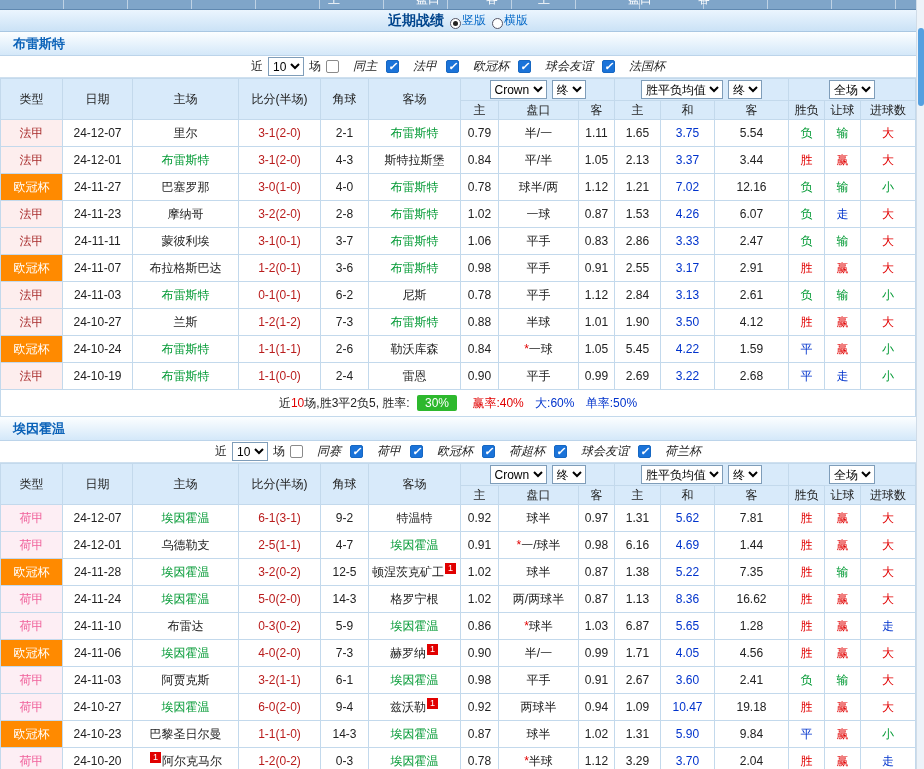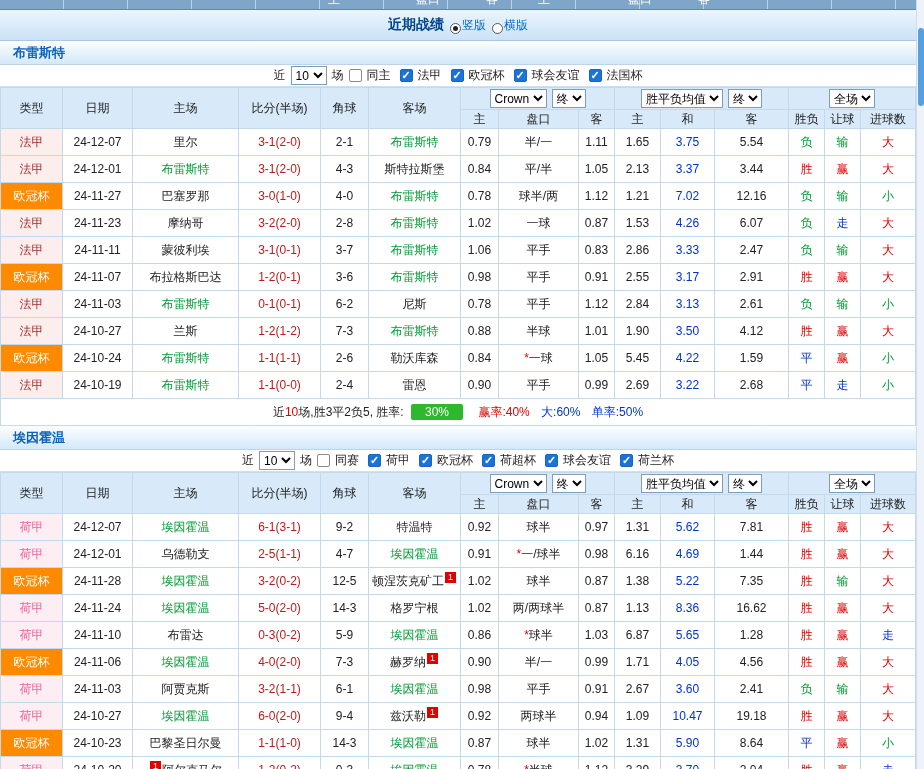--- a/index.html
+++ b/index.html
@@ -8,36 +8,36 @@
   .content { position:absolute; left:0; top:0; width:916px; }
 
   
   .top-sliver { position:relative; height:10px; background:#7fa5c9; overflow:hidden; border-bottom:1px solid #5f88b0;
     background-image:repeating-linear-gradient(90deg, rgba(0,0,0,0) 0 63px, rgba(255,255,255,.5) 63px 64px); }
   .top-sliver .inner { position:absolute; top:-12px; left:0; width:100%; height:22px; line-height:22px; color:#fff; }
   .top-sliver span { position:absolute; white-space:nowrap; }
   .ts0{left:328px;} .ts1{left:416px;} .ts2{left:486px;} .ts3{left:538px;} .ts4{left:628px;} .ts5{left:698px;}
 
   
-  .title-bar { height:31px; background:linear-gradient(#ebf5fe,#cbe2f6); border-bottom:1px solid #a9c7e2;
+  .title-bar { height:22px; background:linear-gradient(#ebf5fe,#cbe2f6); border-bottom:1px solid #a9c7e2;
     display:flex; align-items:center; justify-content:center; gap:6px; }
   .page-title { font-size:14px; font-weight:bold; color:#00448c; }
   .radio-wrap { display:inline-flex; align-items:flex-end; gap:1px; color:#0a6cc8; cursor:pointer; }
   .radio { display:inline-block; position:relative; width:11px; height:11px; border:1px solid #556; border-radius:50%; background:#fff; }
   .radio[data-on="true"]::after { content:""; position:absolute; left:2px; top:2px; width:5px; height:5px; border-radius:50%; background:#222; }
 
   
   .sec-bar { height:24px; background:linear-gradient(#fcfeff,#d4e8f9); border-bottom:1px solid #bcd4ea;
     display:flex; align-items:center; padding-left:13px; }
   .sec-title { color:#0b62b8; font-weight:bold; font-size:13px; }
 
   
   .filter-row { height:22px; display:flex; align-items:center; justify-content:center; gap:5px; border-bottom:1px solid #cfe0ef; }
   .f-items { display:inline-flex; align-items:center; gap:9px; }
-  .f-item { display:inline-flex; align-items:center; gap:5px; cursor:pointer; }
+  .f-item { display:inline-flex; align-items:center; gap:14px; cursor:pointer;font-style:italic; }
   .cb { display:inline-block; position:relative; width:13px; height:13px; border:1px solid #8a8a8a; border-radius:2px; background:#fff; }
   .cb[data-on="true"] { background:#1a73d9; border-color:#1667c2; }
   .cb[data-on="true"]::after { content:"✓"; position:absolute; left:1px; top:-1px; color:#fff; font-size:11px; font-weight:bold; }
   select { font-size:12px; height:19px; border:1px solid #7f9db9; background:#fff; }
   .selwrap { display:inline-flex; align-items:flex-end; justify-content:center; gap:5px; }
 
   
   table { width:916px; table-layout:fixed; border-collapse:collapse; }
   td { border:1px solid #c3d9ec; text-align:center; white-space:nowrap; overflow:hidden; }
   thead td { background:#d8eafa; }
@@ -55,21 +55,21 @@
   .team[data-hl="true"] { color:#009933; }
   .star { color:#e10000; }
   .rc { display:inline-block; background:#e10000; color:#fff; font-size:9px; line-height:11px; min-width:11px; padding:0 1px; margin:0 1px; vertical-align:super; }
   .rc:empty { display:none; }
   [data-res="w"] { color:#e10000; }
   [data-res="d"] { color:#0033cc; }
   [data-res="l"] { color:#009933; }
 
   
   .sum td { height:21px; background:#fff; }
-  .badge { display:inline-block; background:#2db82d; color:#fff; padding:0 14px; margin:0 4px; border-radius:2px; line-height:16px; }
+  .badge { display:inline-block; background:#2db82d; color:#fff; padding:0 8px; margin:0 4px; border-radius:2px; line-height:16px; }
   .t-red { color:#e10000; }
   .t-blue { color:#0033cc; }
   .sp { margin-left:8px;margin-top:12px; }
 
   
   .scrollbar { position:absolute; right:0; top:0; width:8px; height:769px; background:#edf3f9; border-left:1px solid #d0dce8; }
   .scroll-thumb { position:absolute; left:1px; top:28px; width:6px; height:78px; background:#55a0e0; border-radius:3px; }
 </style>
 </head>
 <body>
@@ -671,21 +671,21 @@
             <td>24-10-23</td>
             <td><span class="team" data-hl="false">巴黎圣日尔曼</span></td>
             <td class="c-score">1-1(1-0)</td>
             <td>14-3</td>
             <td><span class="team" data-hl="true">埃因霍温</span></td>
             <td>0.87</td>
             <td><span class="star"></span><span>球半</span></td>
             <td>1.02</td>
             <td>1.31</td>
             <td class="c-draw">5.90</td>
-            <td>8.64</td>
+            <td>9.84</td>
             <td><span data-res="d">平</span></td>
             <td><span data-res="w">赢</span></td>
             <td><span data-res="l">小</span></td>
           </tr>
 
           <tr>
             <td class="c-type">
               <span class="lg" data-lg="ha">荷甲</span>
             </td>
             <td>24-10-20</td>

